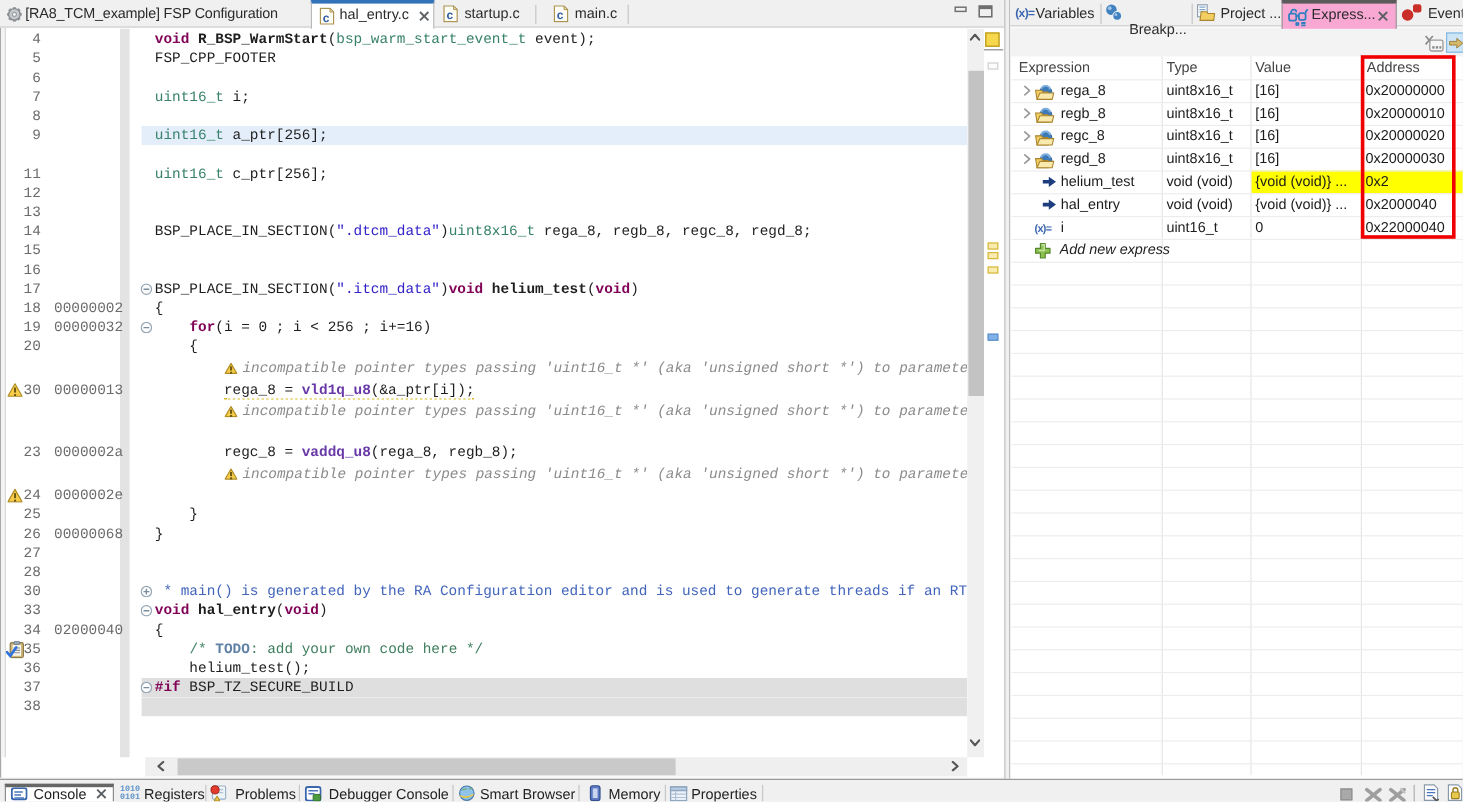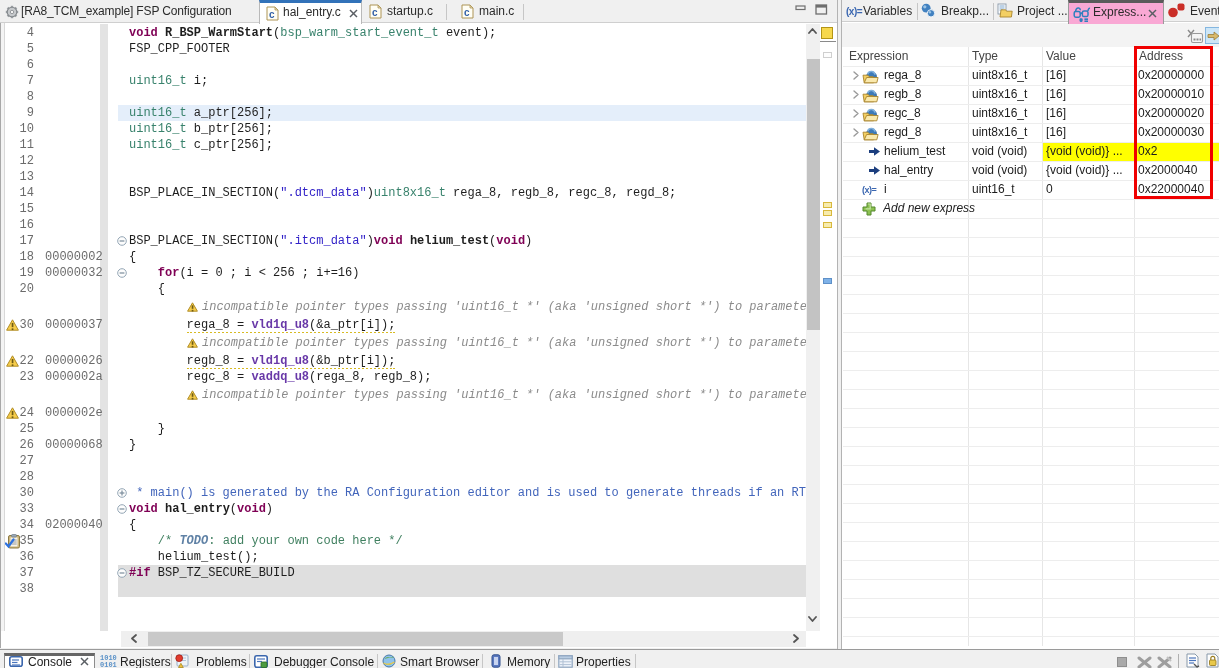--- a/index.html
+++ b/index.html
@@ -11,21 +11,21 @@
   font:12px/16px "Liberation Mono",monospace; color:#1e1e1e; }
 .ln { position:absolute; left:4px; width:30px; text-align:right; color:#6b6b6b; }
 .addr { position:absolute; left:45px; color:#6b6b6b; }
 .code { position:absolute; left:129px; top:0; }
 .k { color:#7f0055; font-weight:bold; }
 .b { font-weight:bold; }
 .t { color:#38826c; }
 .s { color:#3222c8; }
 .cm { color:#3f7f5f; }
 .dc { color:#4265bb; }
-.todo { color:#5f81a5; font-weight:bold;font-style:italic; }
+.todo { color:#5f81a5; font-weight:bold; }
 .fn { color:#6838a8; font-weight:bold; }
 .wtx { color:#8b8b8b; font-style:italic; }
 .u { border-bottom:2px dotted #d8bb22; }
 .wrow { height:20px; line-height:20px; }
 .tab { position:absolute; top:0; height:23px; font-size:12px; color:#2b2b2b; }
 .sep { position:absolute; width:1px; background:#c6c6c6; }
 
 .cell { position:absolute; height:19px; line-height:19px; font-size:12px; color:#1c1c1c;
   white-space:pre; overflow:hidden; }
 .gridh { position:absolute; left:843px; width:376px; height:1px; background:#ededed; }
@@ -90,21 +90,20 @@
       <rect x="1" y="1" width="10.5" height="9" fill="none" stroke="#6e6e6e" stroke-width="1.3"></rect>
       <rect x="1" y="1" width="10.5" height="2.6" fill="#6e6e6e"></rect>
     </svg>
 <div class="abs" style="left:100px;top:24px;width:8px;height:607px;background:#e3e3e3"></div>
 <div class="row" style="top:25px;height:16px"><span class="ln">4</span><span class="code"><span class="k">void</span> <span class="b">R_BSP_WarmStart</span>(<span class="t">bsp_warm_start_event_t</span> event);</span></div>
 <div class="row" style="top:41px;height:16px"><span class="ln">5</span><span class="code">FSP_CPP_FOOTER</span></div>
 <div class="row" style="top:57px;height:16px"><span class="ln">6</span></div>
 <div class="row" style="top:73px;height:16px"><span class="ln">7</span><span class="code"><span class="t">uint16_t</span> i;</span></div>
 <div class="row" style="top:89px;height:16px"><span class="ln">8</span></div>
 <div class="row" style="top:105px;height:16px"><div class="abs" style="left:118px;top:0;width:688px;height:16px;background:#e4eefa"></div><span class="ln">9</span><span class="code"><span class="t">uint16_t</span> a_ptr[256];</span></div>
-<div class="row" style="top:121px;height:16px"><span class="ln">10</span><span class="code"><span class="t">uint16_t</span> b_ptr[256];</span></div>
 <div class="row" style="top:137px;height:16px"><span class="ln">11</span><span class="code"><span class="t">uint16_t</span> c_ptr[256];</span></div>
 <div class="row" style="top:153px;height:16px"><span class="ln">12</span></div>
 <div class="row" style="top:169px;height:16px"><span class="ln">13</span></div>
 <div class="row" style="top:185px;height:16px"><span class="ln">14</span><span class="code">BSP_PLACE_IN_SECTION(<span class="s">".dtcm_data"</span>)<span class="t">uint8x16_t</span> rega_8, regb_8, regc_8, regd_8;</span></div>
 <div class="row" style="top:201px;height:16px"><span class="ln">15</span></div>
 <div class="row" style="top:217px;height:16px"><span class="ln">16</span></div>
 <div class="row" style="top:233px;height:16px"><span class="ln">17</span><span class="code">BSP_PLACE_IN_SECTION(<span class="s">".itcm_data"</span>)<span class="k">void</span> <span class="b">helium_test</span>(<span class="k">void</span>)</span><svg style="position:absolute;left:117px;top:3px" width="10" height="10" viewBox="0 0 10 10">
         <circle cx="5" cy="5" r="4.3" fill="#fdfdfd" stroke="#94a6b5" stroke-width="1"></circle>
         <line x1="2.6" y1="5" x2="7.4" y2="5" stroke="#7b8d9c" stroke-width="1.2"></line>
       </svg></div>
@@ -112,35 +111,30 @@
 <div class="row" style="top:265px;height:16px"><span class="ln">19</span><span class="addr">00000032</span><span class="code">    <span class="k">for</span>(i = 0 ; i &lt; 256 ; i+=16)</span><svg style="position:absolute;left:117px;top:3px" width="10" height="10" viewBox="0 0 10 10">
         <circle cx="5" cy="5" r="4.3" fill="#fdfdfd" stroke="#94a6b5" stroke-width="1"></circle>
         <line x1="2.6" y1="5" x2="7.4" y2="5" stroke="#7b8d9c" stroke-width="1.2"></line>
       </svg></div>
 <div class="row" style="top:281px;height:16px"><span class="ln">20</span><span class="code">    {</span></div>
 <div class="row wrow" style="top:297px;height:20px"><svg style="position:absolute;left:187px;top:5px" width="11" height="10" viewBox="0 0 11 10">
         <path d="M5.5 0.8 L10.4 9.2 L0.6 9.2 Z" fill="#f7cd4a" stroke="#b08d27" stroke-width="1" stroke-linejoin="round"></path>
         <rect x="4.7" y="3.3000000000000003" width="1.7" height="3.5" fill="#6d5a14"></rect>
         <rect x="4.7" y="7.800000000000001" width="1.7" height="1.7" fill="#6d5a14"></rect>
       </svg><div class="abs wtx" style="left:202px;top:0;white-space:pre">incompatible pointer types passing 'uint16_t *' (aka 'unsigned short *') to parameter of type 'const uint8_t *'</div></div>
-<div class="row" style="top:317px;height:16px"><span class="ln">30</span><span class="addr">00000037</span><span class="code">        <span class="u">rega_8 = <span class="fn">vld1q_u8</span>(&amp;a_ptr[i]);</span></span><svg style="position:absolute;left:6px;top:2px" width="13" height="12" viewBox="0 0 13 12">
+<div class="row" style="top:317px;height:16px"><span class="ln">30</span><span class="addr">00000013</span><span class="code">        <span class="u">rega_8 = <span class="fn">vld1q_u8</span>(&amp;a_ptr[i]);</span></span><svg style="position:absolute;left:6px;top:2px" width="13" height="12" viewBox="0 0 13 12">
         <path d="M6.5 0.8 L12.4 11.2 L0.6 11.2 Z" fill="#f7cd4a" stroke="#b08d27" stroke-width="1" stroke-linejoin="round"></path>
         <rect x="5.7" y="3.96" width="1.7" height="4.199999999999999" fill="#6d5a14"></rect>
         <rect x="5.7" y="9.36" width="1.7" height="1.7" fill="#6d5a14"></rect>
       </svg></div>
 <div class="row wrow" style="top:333px;height:20px"><svg style="position:absolute;left:187px;top:5px" width="11" height="10" viewBox="0 0 11 10">
         <path d="M5.5 0.8 L10.4 9.2 L0.6 9.2 Z" fill="#f7cd4a" stroke="#b08d27" stroke-width="1" stroke-linejoin="round"></path>
         <rect x="4.7" y="3.3000000000000003" width="1.7" height="3.5" fill="#6d5a14"></rect>
         <rect x="4.7" y="7.800000000000001" width="1.7" height="1.7" fill="#6d5a14"></rect>
       </svg><div class="abs wtx" style="left:202px;top:0;white-space:pre">incompatible pointer types passing 'uint16_t *' (aka 'unsigned short *') to parameter of type 'const uint8_t *'</div></div>
-<div class="row" style="top:353px;height:16px"><span class="ln">22</span><span class="addr">00000026</span><span class="code">        <span class="u">regb_8 = <span class="fn">vld1q_u8</span>(&amp;b_ptr[i]);</span></span><svg style="position:absolute;left:6px;top:2px" width="13" height="12" viewBox="0 0 13 12">
-        <path d="M6.5 0.8 L12.4 11.2 L0.6 11.2 Z" fill="#f7cd4a" stroke="#b08d27" stroke-width="1" stroke-linejoin="round"></path>
-        <rect x="5.7" y="3.96" width="1.7" height="4.199999999999999" fill="#6d5a14"></rect>
-        <rect x="5.7" y="9.36" width="1.7" height="1.7" fill="#6d5a14"></rect>
-      </svg></div>
 <div class="row" style="top:369px;height:16px"><span class="ln">23</span><span class="addr">0000002a</span><span class="code">        regc_8 = <span class="fn">vaddq_u8</span>(rega_8, regb_8);</span></div>
 <div class="row wrow" style="top:385px;height:20px"><svg style="position:absolute;left:187px;top:5px" width="11" height="10" viewBox="0 0 11 10">
         <path d="M5.5 0.8 L10.4 9.2 L0.6 9.2 Z" fill="#f7cd4a" stroke="#b08d27" stroke-width="1" stroke-linejoin="round"></path>
         <rect x="4.7" y="3.3000000000000003" width="1.7" height="3.5" fill="#6d5a14"></rect>
         <rect x="4.7" y="7.800000000000001" width="1.7" height="1.7" fill="#6d5a14"></rect>
       </svg><div class="abs wtx" style="left:202px;top:0;white-space:pre">incompatible pointer types passing 'uint16_t *' (aka 'unsigned short *') to parameter of type 'const uint8_t *'</div></div>
 <div class="row" style="top:405px;height:16px"><span class="ln">24</span><span class="addr">0000002e</span><svg style="position:absolute;left:6px;top:2px" width="13" height="12" viewBox="0 0 13 12">
         <path d="M6.5 0.8 L12.4 11.2 L0.6 11.2 Z" fill="#f7cd4a" stroke="#b08d27" stroke-width="1" stroke-linejoin="round"></path>
         <rect x="5.7" y="3.96" width="1.7" height="4.199999999999999" fill="#6d5a14"></rect>
         <rect x="5.7" y="9.36" width="1.7" height="1.7" fill="#6d5a14"></rect>
@@ -210,21 +204,21 @@
       <div class="abs" style="left:20px;top:4px">Variables</div>
     </div>
 <div class="sep" style="left:917px;top:3px;height:17px"></div>
 <div class="tab" style="left:918px;width:75px">
       <svg style="position:absolute;left:3px;top:3px" width="15" height="15" viewBox="0 0 15 15">
         <circle cx="5.2" cy="5.2" r="4.4" fill="#4181c0"></circle>
         <circle cx="3.8" cy="3.8" r="1.6" fill="#9cc4e4"></circle>
         <circle cx="10" cy="10.3" r="3.7" fill="#4181c0" stroke="#eef4f9" stroke-width="1"></circle>
         <circle cx="8.9" cy="9.2" r="1.2" fill="#9cc4e4"></circle>
       </svg>
-      <div class="abs" style="left:23px;top:4px">Breakp...</div>
+      <div class="abs" style="left:23px;top:17px">Breakp...</div>
     </div>
 <div class="sep" style="left:993px;top:3px;height:17px"></div>
 <div class="tab" style="left:994px;width:74px">
       <svg style="position:absolute;left:3px;top:3px" width="16" height="15" viewBox="0 0 16 15">
         <rect x="1" y="1" width="8" height="10" fill="#fdfdfd" stroke="#8899aa" stroke-width="0.9"></rect>
         <g stroke="#7fa8d0" stroke-width="1">
           <line x1="2.5" y1="3" x2="7.5" y2="3"></line>
           <line x1="2.5" y1="5" x2="7.5" y2="5"></line>
           <line x1="2.5" y1="7" x2="6" y2="7"></line>
         </g>

